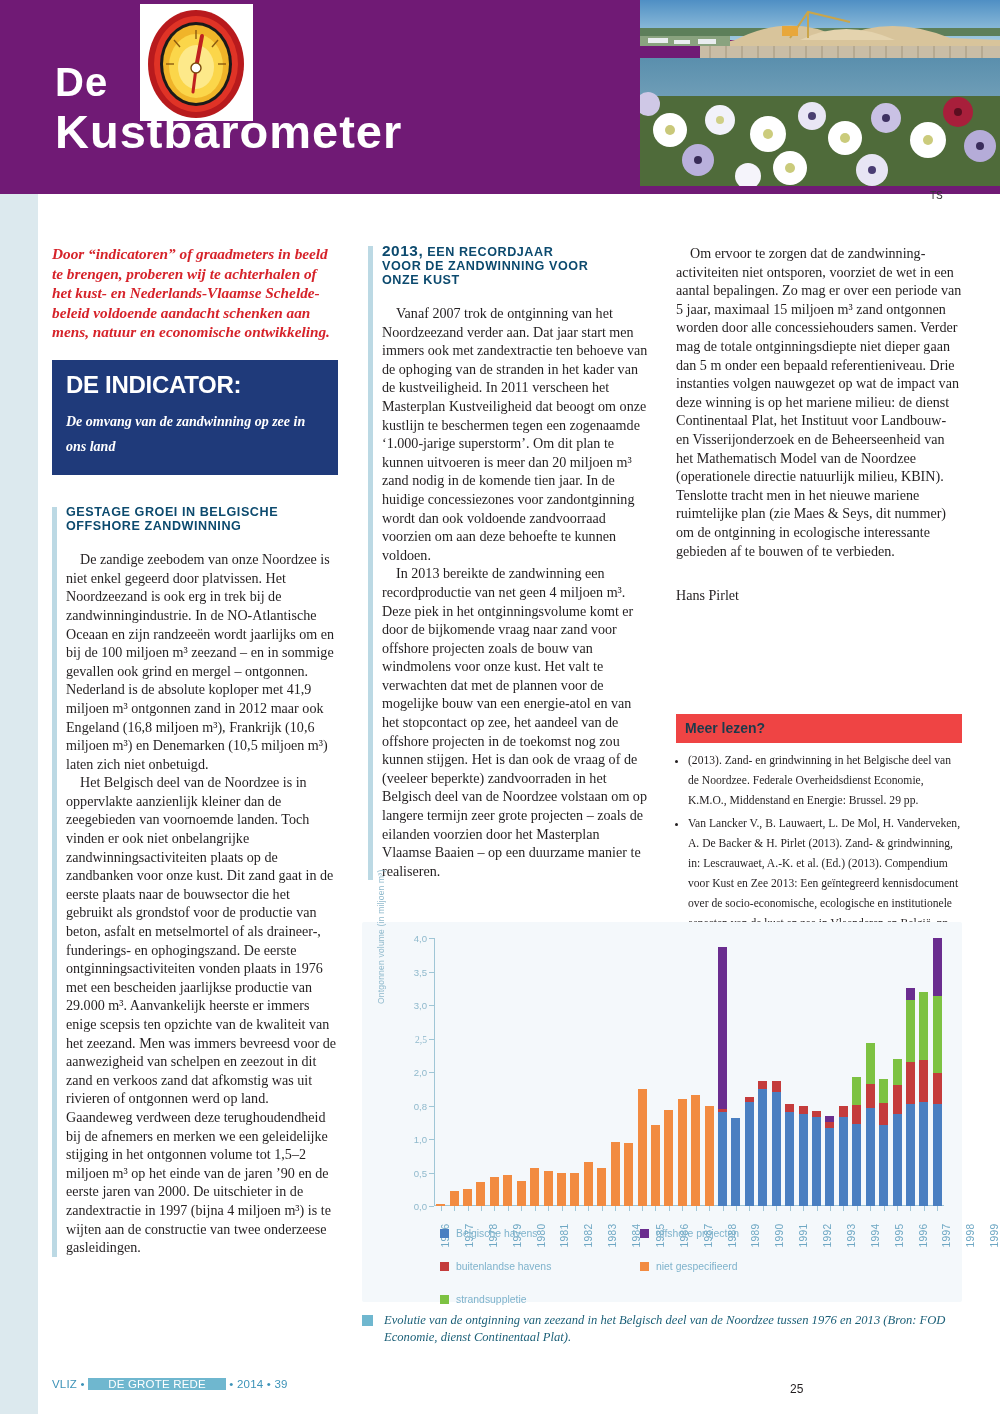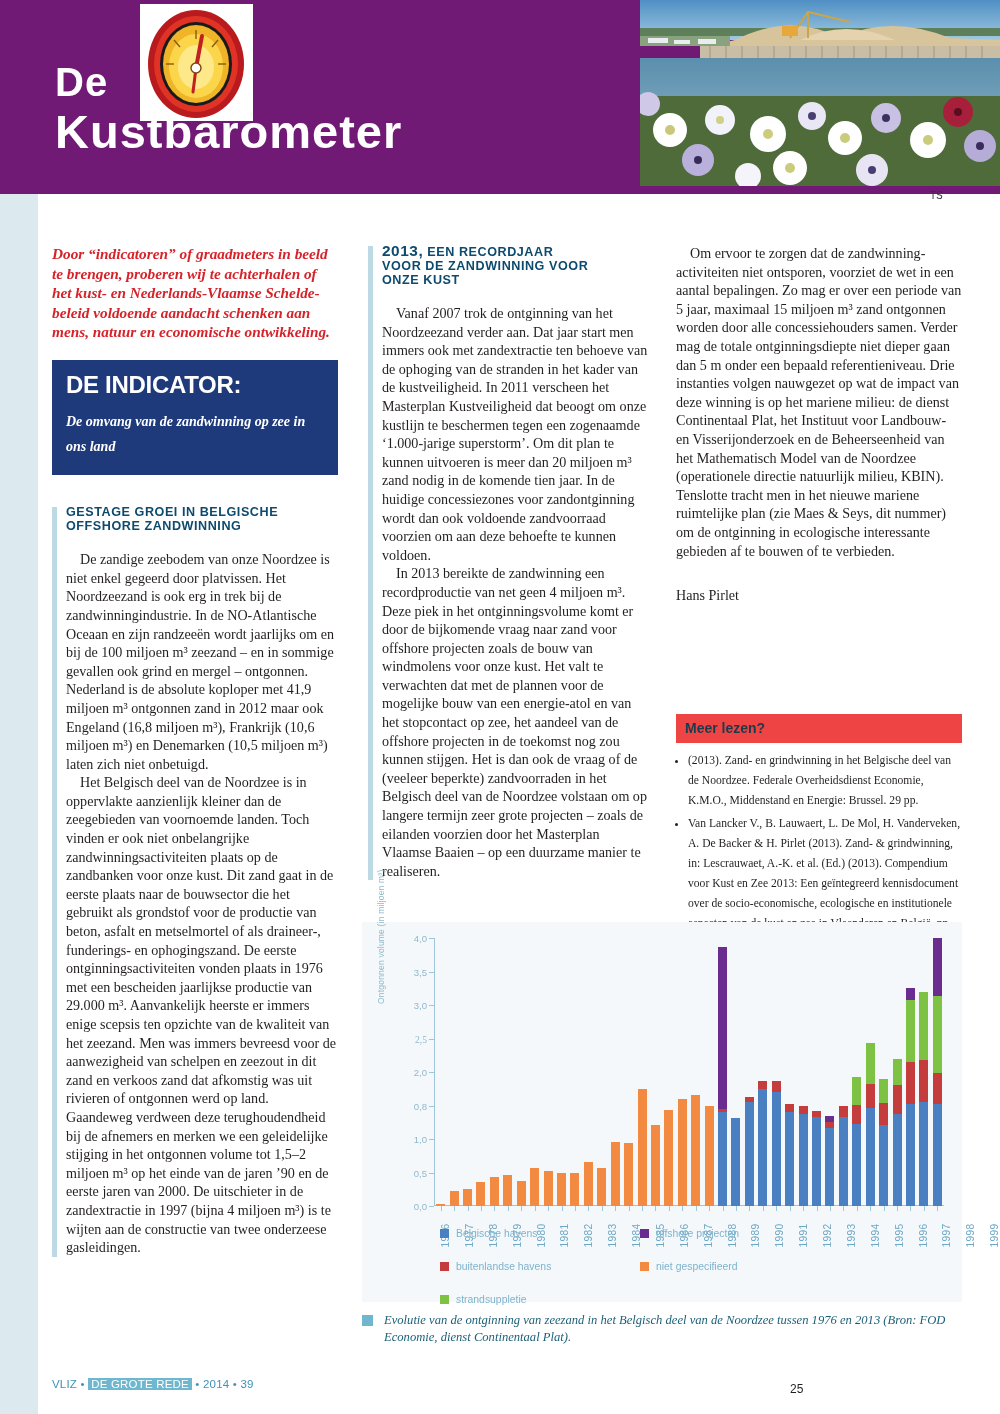--- a/index.html
+++ b/index.html
@@ -107,21 +107,21 @@
   .lg{display:flex;align-items:center;font-size:10.4px;color:#7fb3cc;}
   .swatch{width:9px;height:9px;margin-right:7px;display:inline-block;}
   
   .caption{position:absolute;left:362px;top:1312px;width:600px;
     font-family:"Liberation Serif", serif;font-style:italic;
     font-size:12.6px;line-height:16.5px;color:#1b5f77;padding-left:22px;}
   .cap-sq{position:absolute;left:0px;top:3px;width:11px;height:11px;background:#6fb7cf;}
   
   .footer{position:absolute;left:52px;top:1378px;font-size:11.5px;color:#3d93b8;
           letter-spacing:0.2px;}
-  .footer .hl{background:#6fb7cf;color:#ffffff;padding:0 3px;}
+  .footer .hl{background:#6fb7cf;color:#ffffff;padding:0 20px;}
   .pagenum{position:absolute;left:790px;top:1382px;font-size:12px;color:#231f20;}
 </style>
 </head>
 <body>
 
 <div class="spine"></div>
 
 <div class="header">
 
   <div class="hdr-photo">

